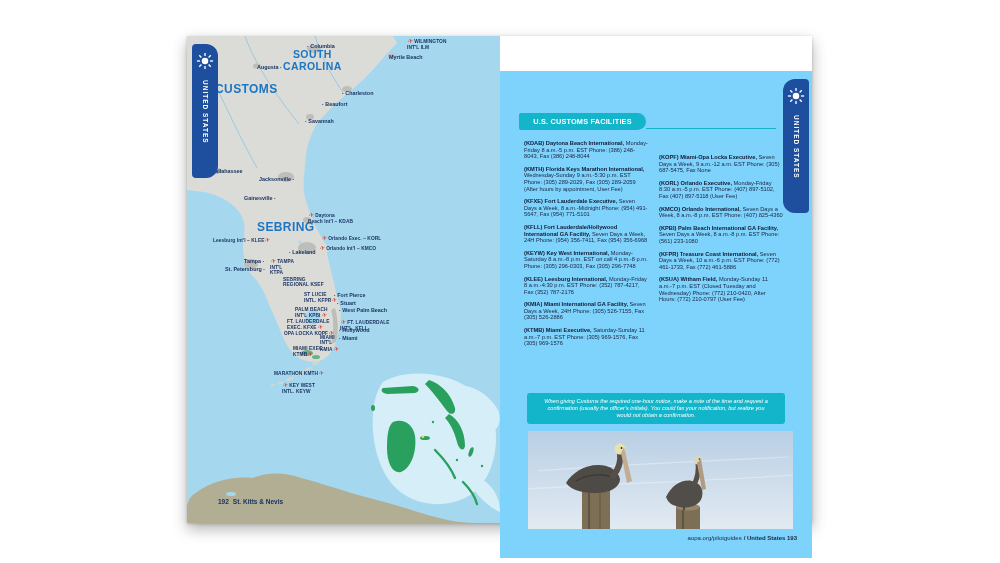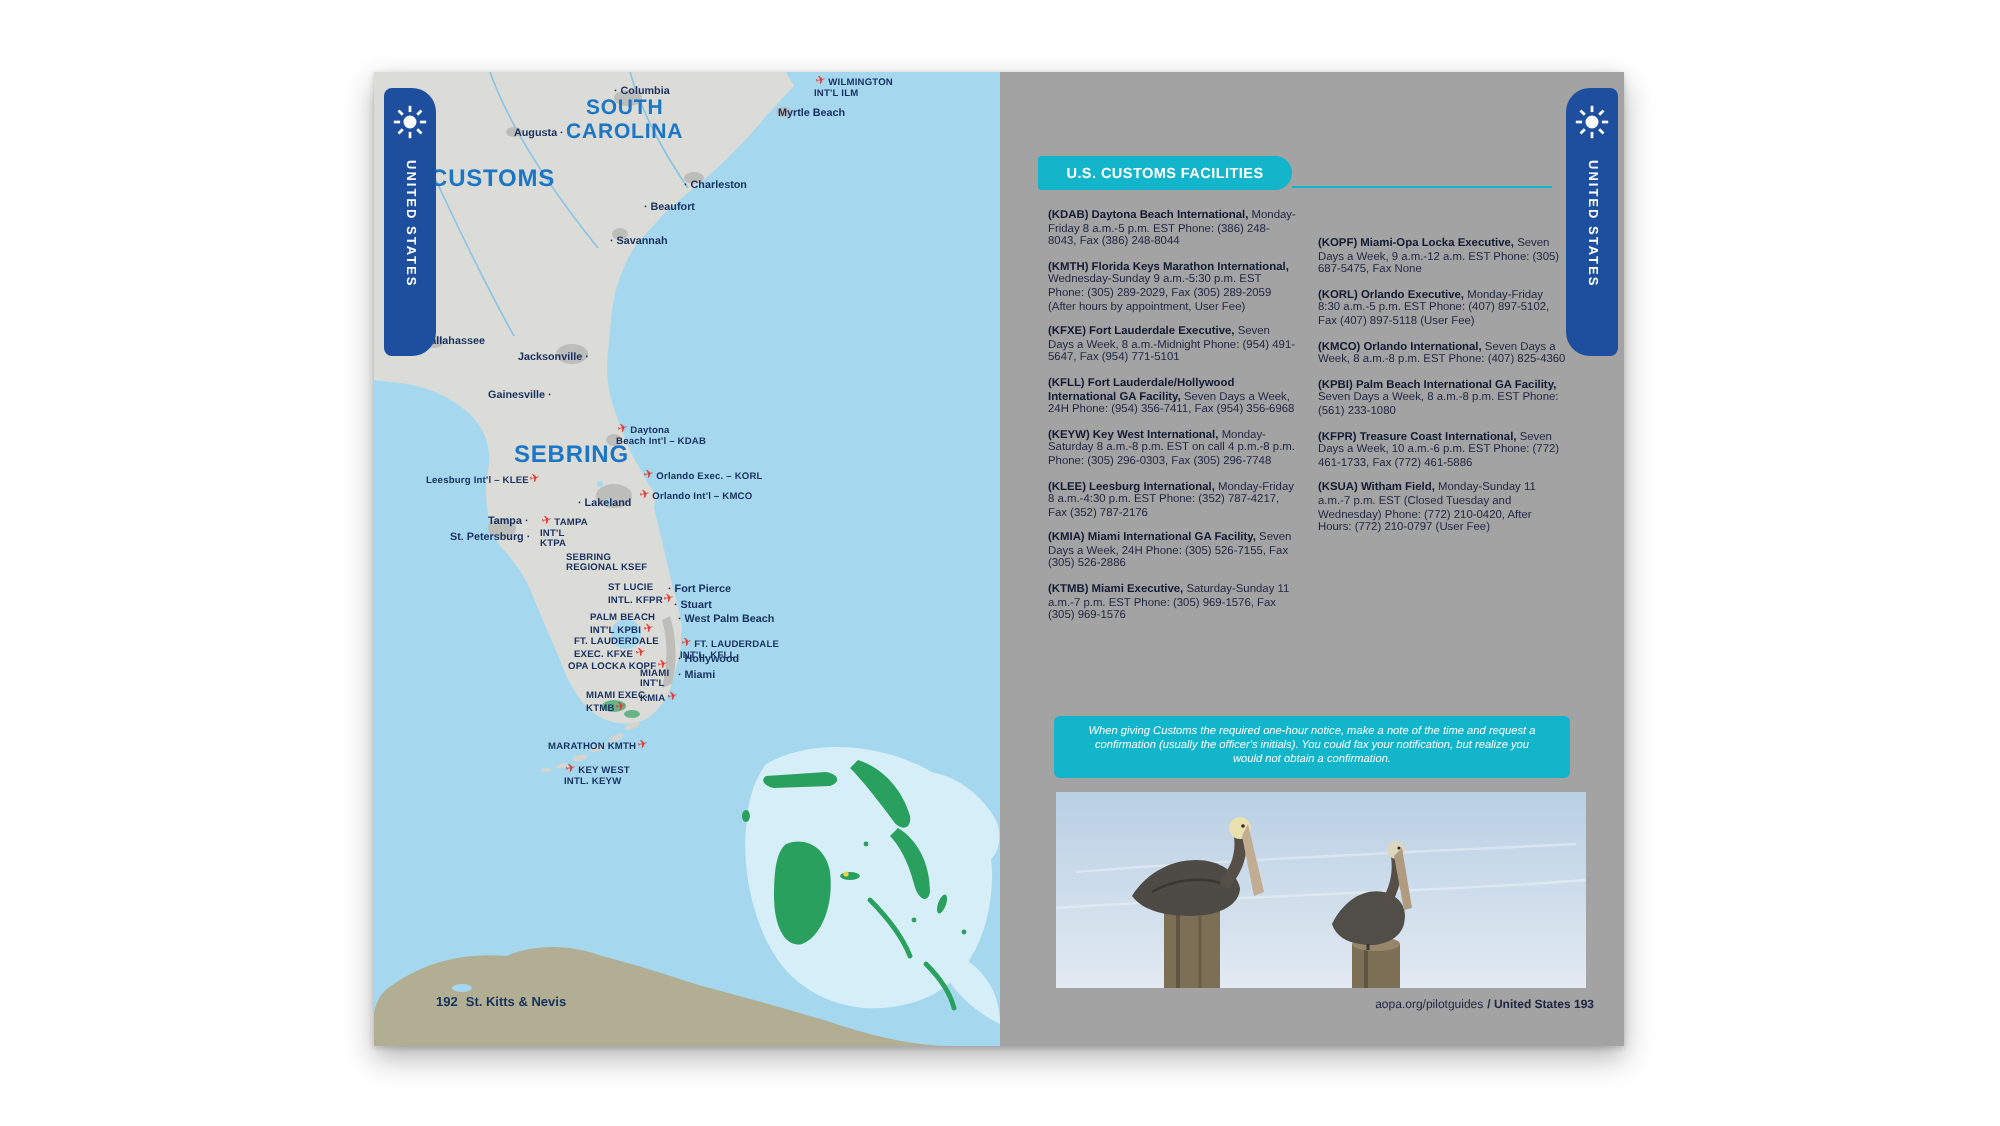--- a/index.html
+++ b/index.html
@@ -2,21 +2,21 @@
 <html><head>
 <meta charset="utf-8">
 <style>
   html,body{margin:0;padding:0;background:#ffffff;}
   body{width:1000px;height:563px;position:relative;overflow:hidden;
        font-family:"Liberation Sans","DejaVu Sans",sans-serif;}
   .spread{position:absolute;left:187px;top:36px;width:625px;height:487px;
           box-shadow:0 6px 14px rgba(0,0,0,.30), 0 1px 3px rgba(0,0,0,.18);background:#fff;display:flex;}
   .page{position:relative;overflow:hidden;}
   .page-left{width:313px;height:487px;background:#a5d8ee;}
-  .page-right{width:312px;height:487px;background:#a3a3a3;}
+  .page-right{width:312px;height:487px;background:#7dd3fc;margin-top:35px;}
   .map-svg{position:absolute;left:0;top:0;}
   .map-labels{position:absolute;left:0;top:0;width:313px;height:487px;}
   .map-label{position:absolute;white-space:pre-line;line-height:1.1;color:#17305f;}
   .map-label.city{font-size:5.4px;font-weight:bold;}
   .map-label.airport{font-size:4.8px;font-weight:bold;letter-spacing:.1px;}
   .map-label.state{font-size:12px;font-weight:bold;color:#1b76c6;letter-spacing:.4px;}
   .map-label.state.md{font-size:10.5px;text-align:center;}
   .plane{color:#e0392e;font-size:6px;display:inline-block;margin:0 1px;transform:rotate(-12deg);vertical-align:middle;}
   
   .tab{position:absolute;background:#1d4f9e;width:26px;height:134px;top:8px;

